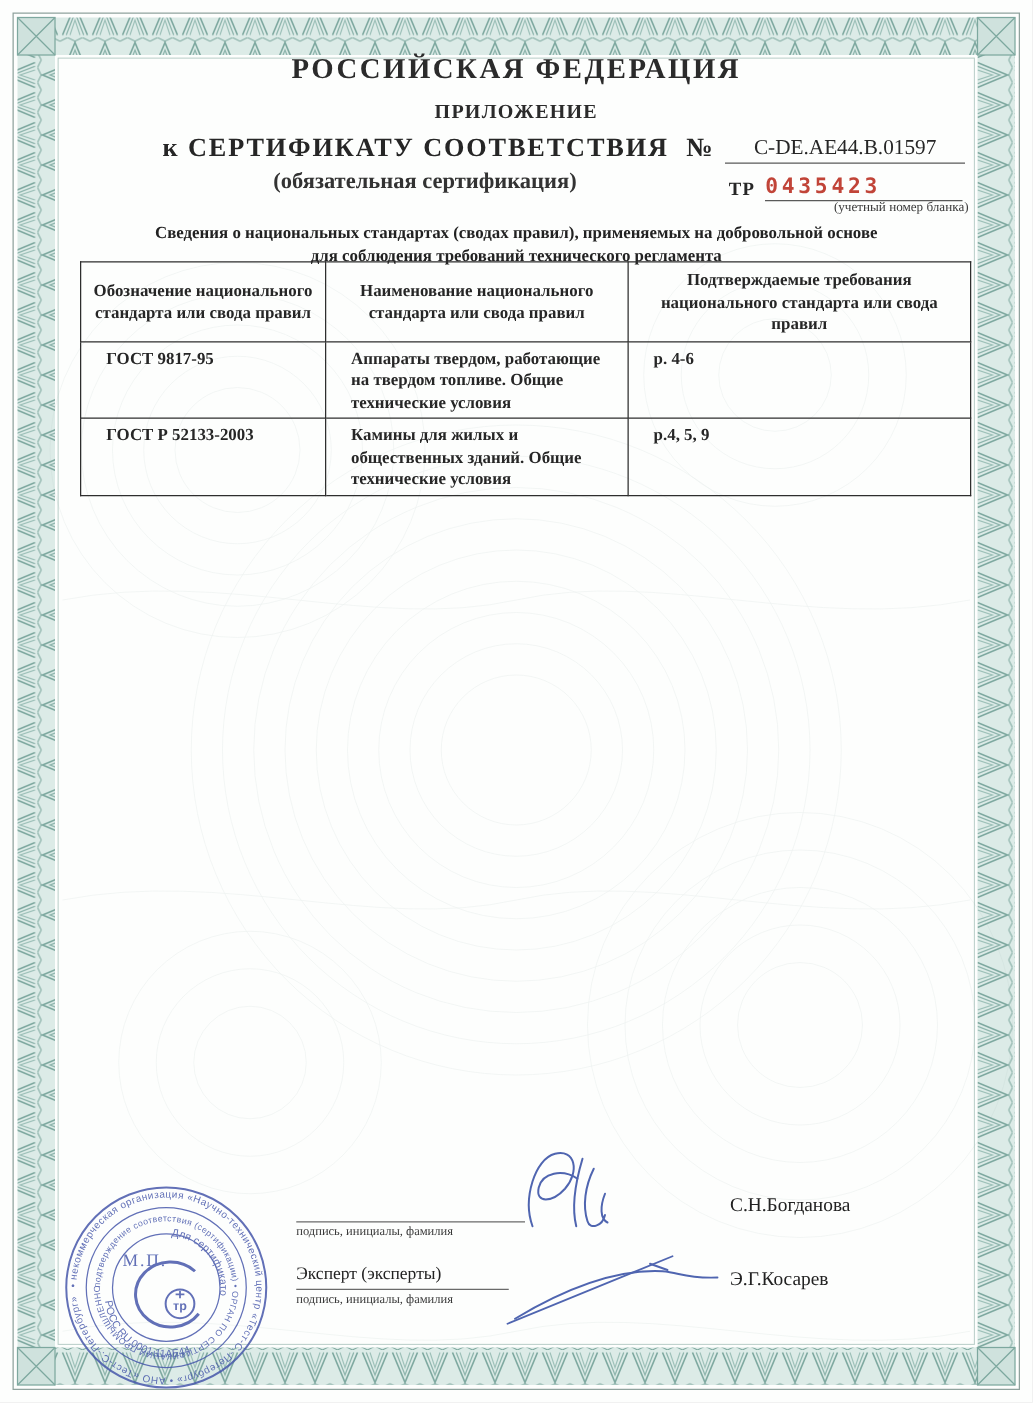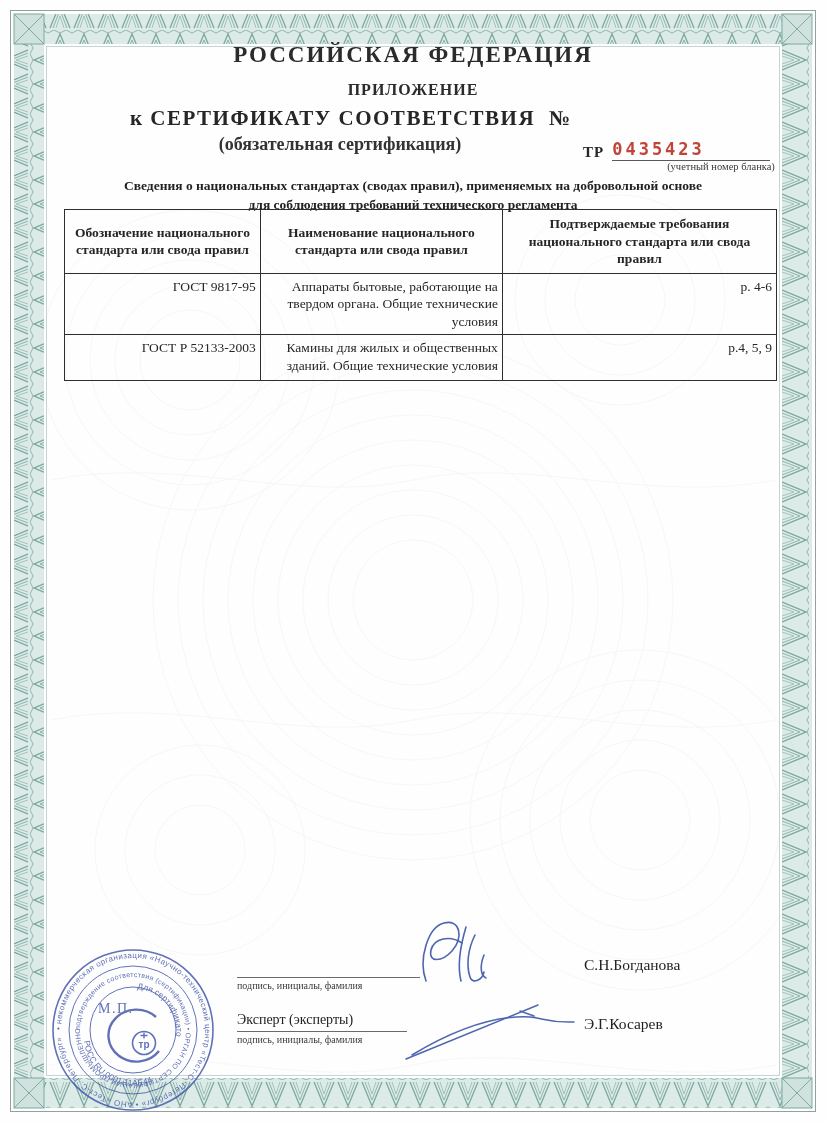--- a/index.html
+++ b/index.html
@@ -29,21 +29,21 @@
   .trline .tr{font-size:15px;font-weight:bold;letter-spacing:1px;}
   .trline .blanknum{flex:1;margin-left:8px;border-bottom:1.2px solid #5a5a5a;text-align:left;
      font-family:"DejaVu Sans Mono",monospace;font-size:17px;font-weight:bold;letter-spacing:3px;padding-bottom:1px;}
   .blankcap{top:161px;left:641px;width:160px;text-align:center;font-size:10.5px;color:#3a3a3a;}
 
   .intro{top:177px;left:113px;width:600px;text-align:center;font-size:13.5px;font-weight:bold;line-height:1.4;color:#222;}
 
   table.std{position:absolute;z-index:2;top:209px;left:64px;width:713px;border-collapse:collapse;table-layout:fixed;}
   table.std th,table.std td{border:1.4px solid #2e2e2e;font-size:13.5px;line-height:1.3;}
   table.std th{font-weight:bold;text-align:center;vertical-align:middle;padding:5px 8px;height:52px;box-sizing:border-box;}
-  table.std td{vertical-align:top;text-align:right;padding:4px 4px;}
+  table.std td{vertical-align:top;text-align:left;padding:4px 20px;font-weight:bold;}
   tr.r1 td{height:55px;box-sizing:border-box;}
   tr.r2 td{height:46px;box-sizing:border-box;}
   .c1{width:27.5%;} .c2{width:34%;} .c3{width:38.5%;}
 
   .role-head{top:931px;left:237px;width:210px;font-size:13.5px;line-height:1.14;color:#222;}
   .role-head .l3{word-spacing:5px;}
   .uline{height:1px;background:#6a6a6a;}
   .ul-head{top:977px;left:237px;width:183px;}
   .cap-head{top:980px;left:237px;width:200px;font-size:10px;color:#3a3a3a;}
   .name-head{top:956px;left:584px;font-size:15.5px;color:#222;}
@@ -147,20 +147,21 @@
       <path d="M50,1065 C 180,1040 300,1090 413,1065 C 526,1040 650,1090 776,1065"></path>
     </g>
   </svg>
 
   <div class="layer subtitle">ПРИЛОЖЕНИЕ</div>
   <div class="layer title">РОССИЙСКАЯ ФЕДЕРАЦИЯ</div>
 
   <div class="layer certline">
     <span class="prefix">к СЕРТИФИКАТУ СООТВЕТСТВИЯ</span>
     <span class="nosign">№</span>
+    <span class="certnum">C-DE.AE44.B.01597</span>
   </div>
   <div class="layer kind">(обязательная сертификация)</div>
 
   <div class="layer trline">
     <span class="tr">ТР</span>
     <span class="blanknum" style="color:#c14438;">0435423</span>
   </div>
   <div class="layer blankcap">(учетный номер бланка)</div>
 
   <div class="layer intro">Сведения о национальных стандартах (сводах правил), применяемых на добровольной основе для соблюдения требований технического регламента</div>
@@ -174,21 +175,21 @@
     <thead>
       <tr>
         <th>Обозначение национального стандарта или свода правил</th>
         <th>Наименование национального стандарта или свода правил</th>
         <th>Подтверждаемые требования национального стандарта или свода правил</th>
       </tr>
     </thead>
     <tbody>
       <tr class="r1">
         <td>ГОСТ 9817-95</td>
-        <td>Аппараты бытовые, работающие на твердом органа. Общие технические условия</td>
+        <td>Аппараты твердом, работающие на твердом топливе. Общие технические условия</td>
         <td>р. 4-6</td>
       </tr>
       <tr class="r2">
         <td>ГОСТ Р 52133-2003</td>
         <td>Камины для жилых и общественных зданий. Общие технические условия</td>
         <td>р.4, 5, 9</td>
       </tr>
     </tbody>
   </table>
 

